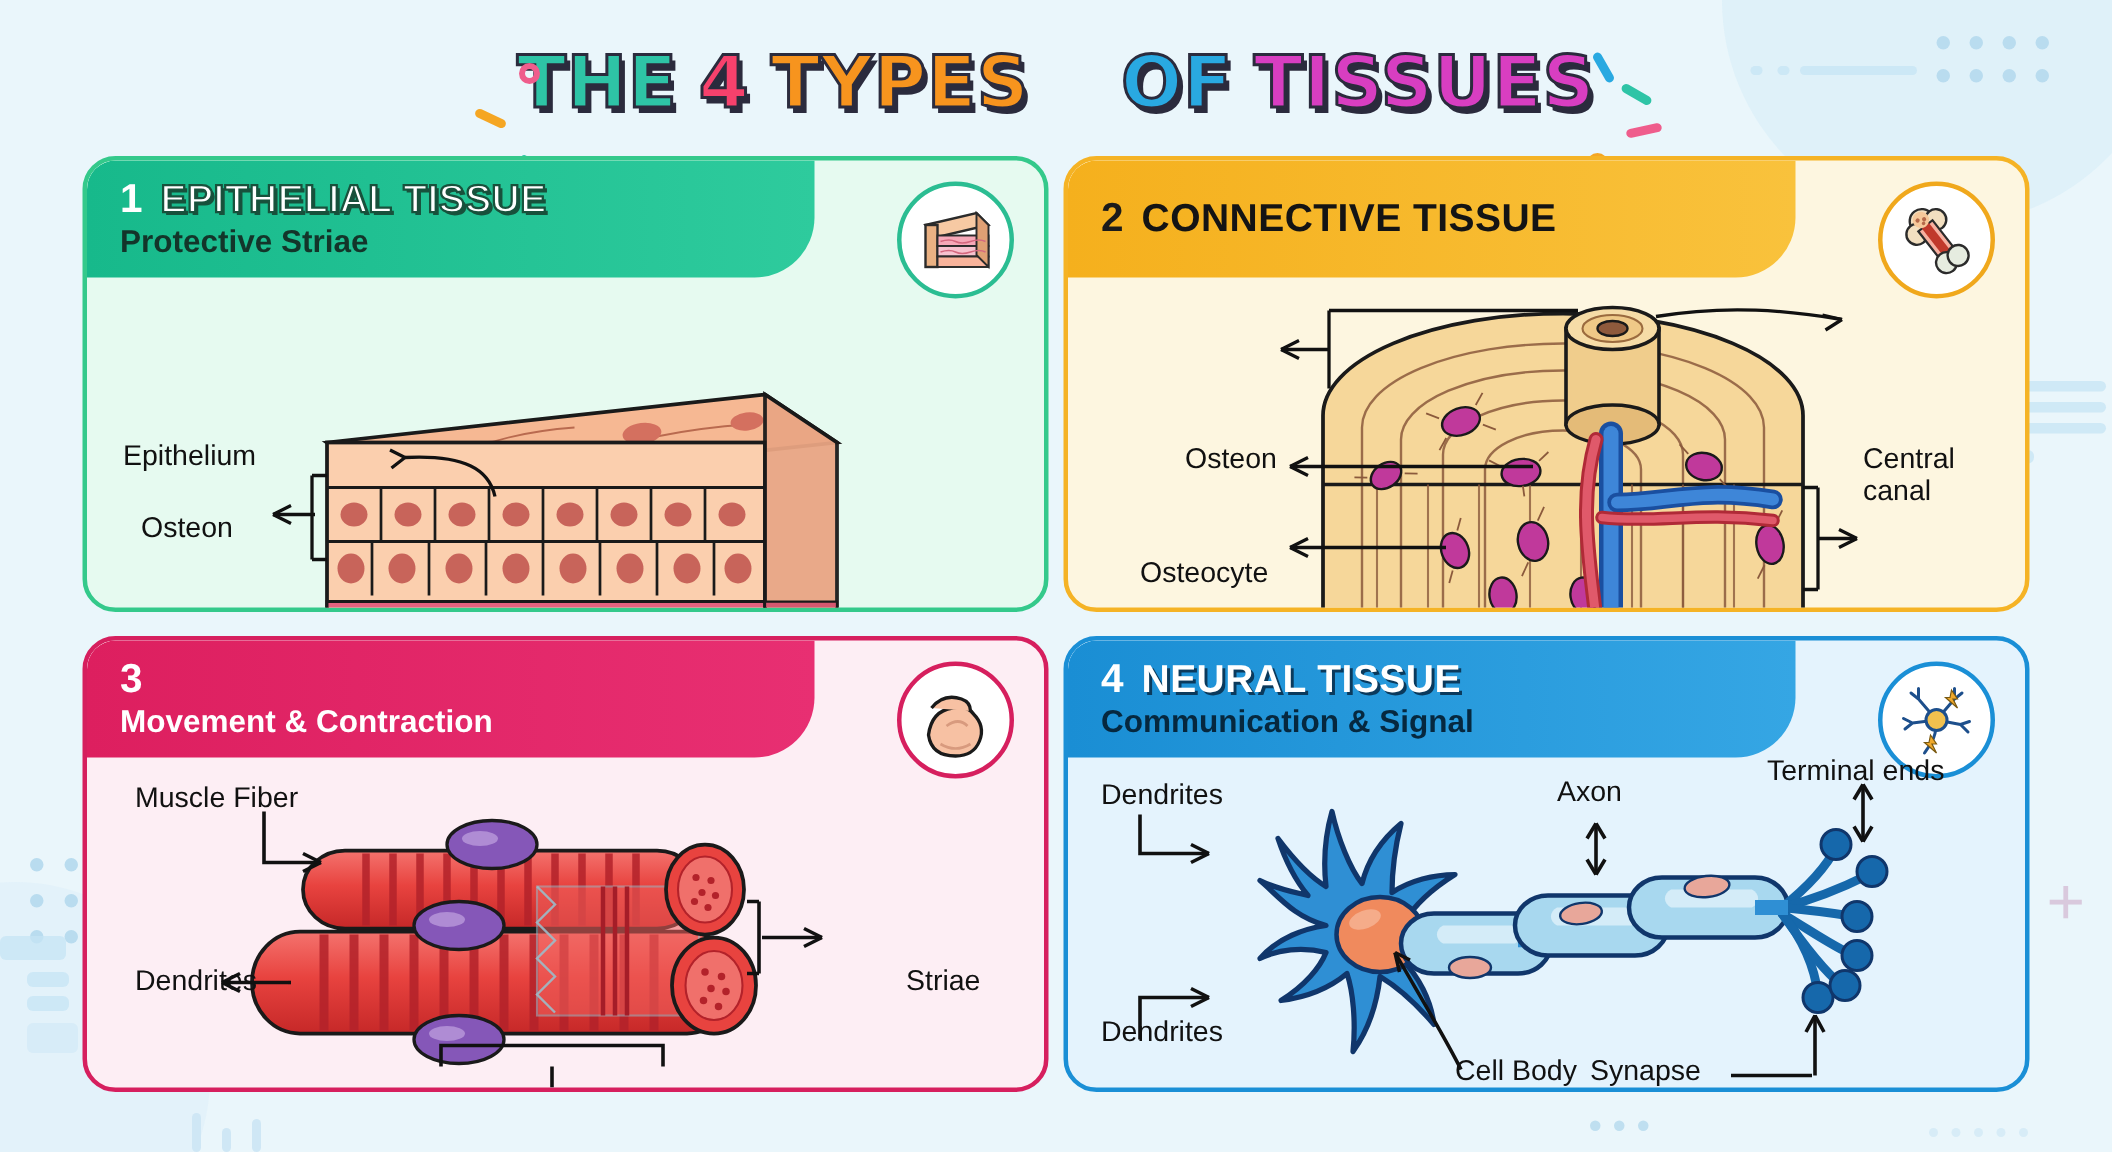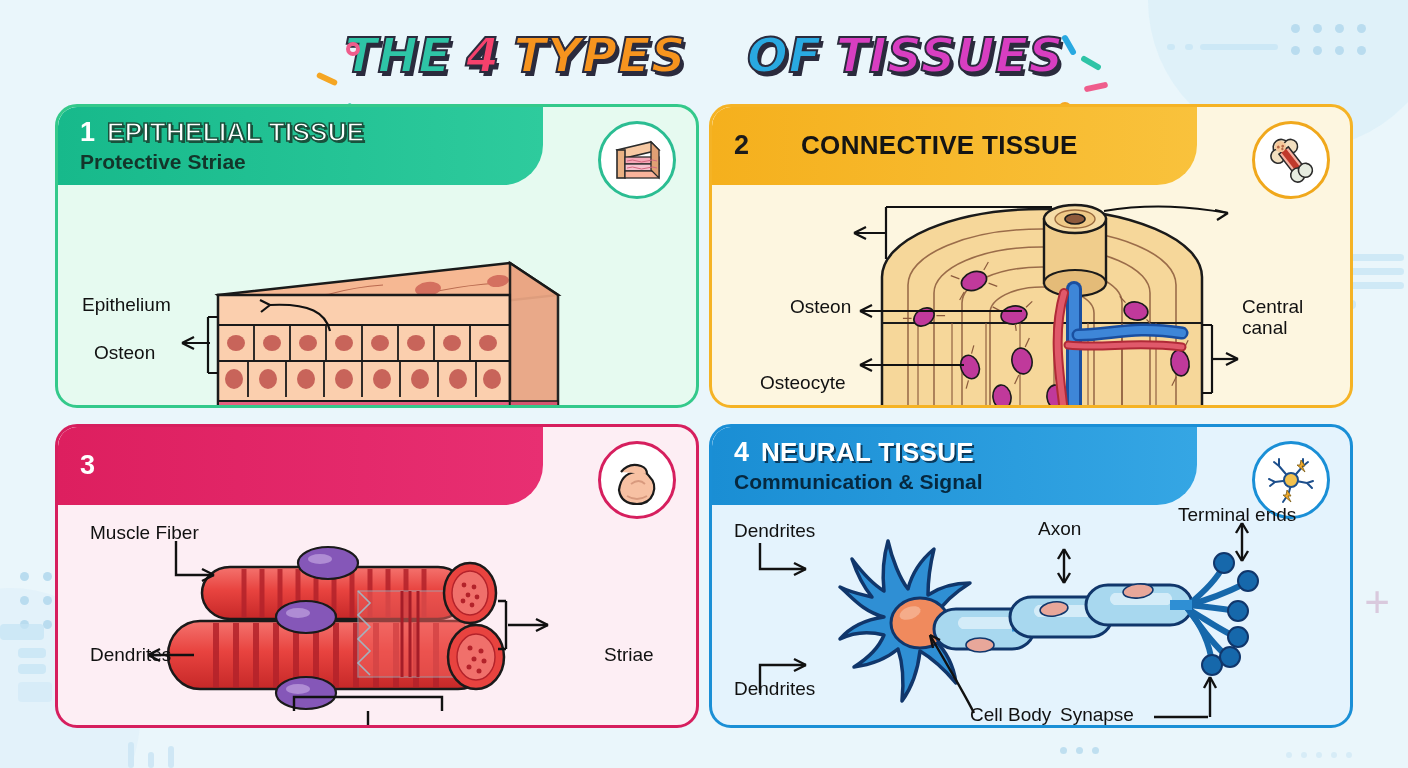--- a/index.html
+++ b/index.html
@@ -67,21 +67,21 @@
     display: flex; justify-content: center; align-items: center; height: 78px;
   }
   .title {
     font-size: 48px; font-weight: 900; letter-spacing: .5px;
     font-family: "DejaVu Sans", sans-serif;
     white-space: nowrap;
     -webkit-text-stroke: 2px #2b2b3d;
     text-shadow: 3px 4px 0 #2b2b3d;
     display: flex; gap: 14px; align-items: baseline;
   }
-  .title span { display: inline-block; font-style: italic; }
+  .title span { display: inline-block; }
   .t-the  { color: #2ec4a6; }
   .t-4    { color: #f6416c; }
   .t-types{ color: #f7941e; }
   .t-of   { color: #29a9e1; margin-left: 47px; }
   .t-tis  { color: #d83ec1; }
 
   .confetti { position: absolute; pointer-events: none; }
   .cf-dash { position:absolute; border-radius: 4px; height: 6px; }
   .cf-ring { position:absolute; border-radius:50%; border-width: 4px; border-style: solid; }
 
@@ -125,21 +125,21 @@
   .c1 { background: #e6faf0; border-color: #34c98b; }
   .c1 .card-head { background: linear-gradient(90deg,#17b98b,#2ecb9d); }
   .c1 .num { color: #fff; }
   .c1 .ttl { color: #fff; -webkit-text-stroke: 1.5px #18513c; text-shadow: 2px 2px 0 #18513c; }
   .c1 .sub { color: #13352a; }
   .c1 .badge { border-color: #2bbd92; }
 
   .c2 { background: #fdf6e0; border-color: #f5b325; }
   .c2 .card-head { background: linear-gradient(90deg,#f5b01d,#f9c23c); }
   .c2 .num { color: #1b1b1b; }
-  .c2 .ttl { color: #141414; margin-left: 40px; }
+  .c2 .ttl { color: #141414; }
   .c2 .sub { color: #141414; }
   .c2 .badge { border-color: #f0a81c; }
 
   .c3 { background: #fdeef4; border-color: #d61f5e; }
   .c3 .card-head { background: linear-gradient(90deg,#dd1f5f,#e82f72); }
   .c3 .num { color: #fff; }
   .c3 .ttl { color: #fdf2f6; -webkit-text-stroke: 1.5px #4d0c24; text-shadow: 2px 2px 0 #4d0c24; }
   .c3 .sub { color: #fff; }
   .c3 .badge { border-color: #d61f5e; }
 
@@ -509,20 +509,21 @@
       <span class="lbl" style="left:530px; top:222px;">Blood
 vessel</span>
     </div>
   </div>
 
   <div class="card c3">
     <div class="card-head">
       <div class="row1">
         <span class="num">3</span>
       </div>
+      <span class="sub">Movement &amp; Contraction</span>
     </div>
     <div class="badge">
       <svg width="60" height="60" viewBox="0 0 60 60">
         <path d="M12 40 q2 -16 16 -18 q10 -2 14 4 q8 8 4 18 q-4 10 -16 10 q-16 0 -18 -14 z" fill="#f7c1a3" stroke="#1a1a1a" stroke-width="2.2"></path>
         <path d="M14 22 q8 -10 20 -6 q6 2 6 8" fill="#f7c1a3" stroke="#1a1a1a" stroke-width="2.2"></path>
         <path d="M24 34 q8 -6 14 0" stroke="#d89a7e" fill="none" stroke-width="1.8"></path>
         <path d="M20 46 q10 6 20 0" stroke="#d89a7e" fill="none" stroke-width="1.8"></path>
       </svg>
     </div>
 

